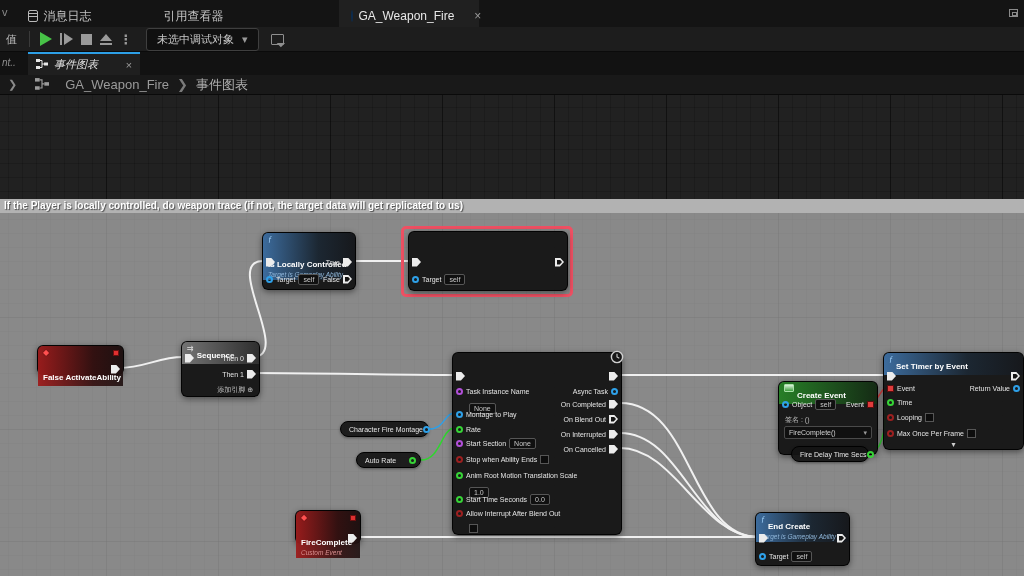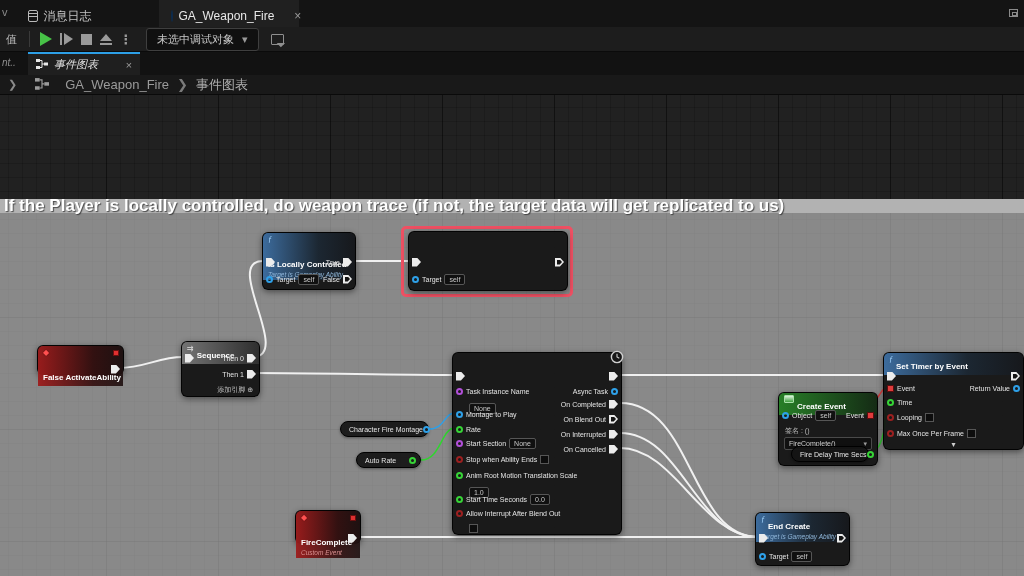--- a/index.html
+++ b/index.html
@@ -60,21 +60,21 @@
     background-image:
       linear-gradient(rgba(0,0,0,.38) 1px, transparent 1px),
       linear-gradient(90deg, rgba(0,0,0,.38) 1px, transparent 1px),
       linear-gradient(rgba(0,0,0,.16) 1px, transparent 1px),
       linear-gradient(90deg, rgba(0,0,0,.16) 1px, transparent 1px);
     background-size:112px 112px,112px 112px,14px 14px,14px 14px;
     background-position:-6px -2px,-6px -2px,-6px -2px,-6px -2px; }
   .comment-body { position:absolute; left:0; top:117px; width:1024px; height:364px;
     background:rgba(255,255,255,0.47); }
   .comment-title { position:absolute; left:0; top:104px; width:1024px; height:14px; background:#b2b2b2;
-    color:#fff; font-size:17px; font-weight:bold; line-height:14px; padding-left:4px;
+    color:#fff; font-size:10px; font-weight:bold; line-height:14px; padding-left:4px;
     text-shadow:1px 1px 1px rgba(40,40,40,.75); white-space:nowrap; }
   #wires { position:absolute; left:0; top:0; width:1024px; height:481px; pointer-events:none; }
   .hlbox { position:absolute; border:3px solid #ef5063; border-radius:5px; }
 
   .node { position:absolute; background:rgba(19,19,19,0.94); border:1px solid rgba(0,0,0,.85);
     border-radius:6px; box-shadow:0 2px 6px rgba(0,0,0,.45); }
   .nhead { position:relative; border-radius:5px 5px 0 0; padding:2px 5px 2px 5px; overflow:hidden; }
   .nhead .ttl { color:#fff; font-size:8px; font-weight:bold; white-space:nowrap; }
   .nhead .sub { font-size:6.5px; font-style:italic; white-space:nowrap; }
   .nhead .hicon { display:inline-block; margin-right:3px; vertical-align:top; }
@@ -125,20 +125,23 @@
 </head>
 <body>
 
 <div id="stage">
 
   <div class="tabbar">
     <span class="edge-partial" style="padding:6px 8px 0 2px">v</span>
     <div class="tab">
       <span class="doc-icon"></span>
       <span>消息日志</span>
+    </div>
+    <div class="tab" style="padding-left:60px;padding-right:60px">
+      <span>引用查看器</span>
     </div>
     <div class="tab active" style="margin-left:55px;width:140px">
       <span class="sphere-icon"></span>
       <span>GA_Weapon_Fire</span>
       <span class="close">×</span>
     </div>
     <div class="winicon">
         <span></span>
       </div>
   </div>
@@ -349,21 +352,21 @@
             </div>
             <div class="l2"><span class="cbox"></span></div>
           </div>
         </div>
         <div class="node" style="left: 295px; top: 415px; width: 66px; height: 34px;">
           <div class="nhead h-event"><span class="hicon diamond">◆</span><span class="ttl">FireComplete</span><div class="sub">Custom Event</div><span class="badge"></span></div>
           <div class="pin" style="top: 22px; right: 3px;">
             <span class="exec"></span>
           </div>
         </div>
-        <div class="node" style="left: 778px; top: 286px; width: 100px; height: 74px; margin-top: 11px;">
+        <div class="node" style="left: 778px; top: 286px; width: 100px; height: 74px;">
           <div class="nhead h-green"><span class="hicon boxicon-green"></span><span class="ttl">Create Event</span></div>
           <div class="pin" style="top: 17px; left: 3px;">
             <span class="dpin blue"></span>
             <span class="plabel">Object</span>
             <span class="vbox">self</span>
           </div>
           <div class="pin" style="top: 17px; right: 3px;">
             <span class="plabel">Event</span>
             <span class="dgpin"></span>
           </div>

